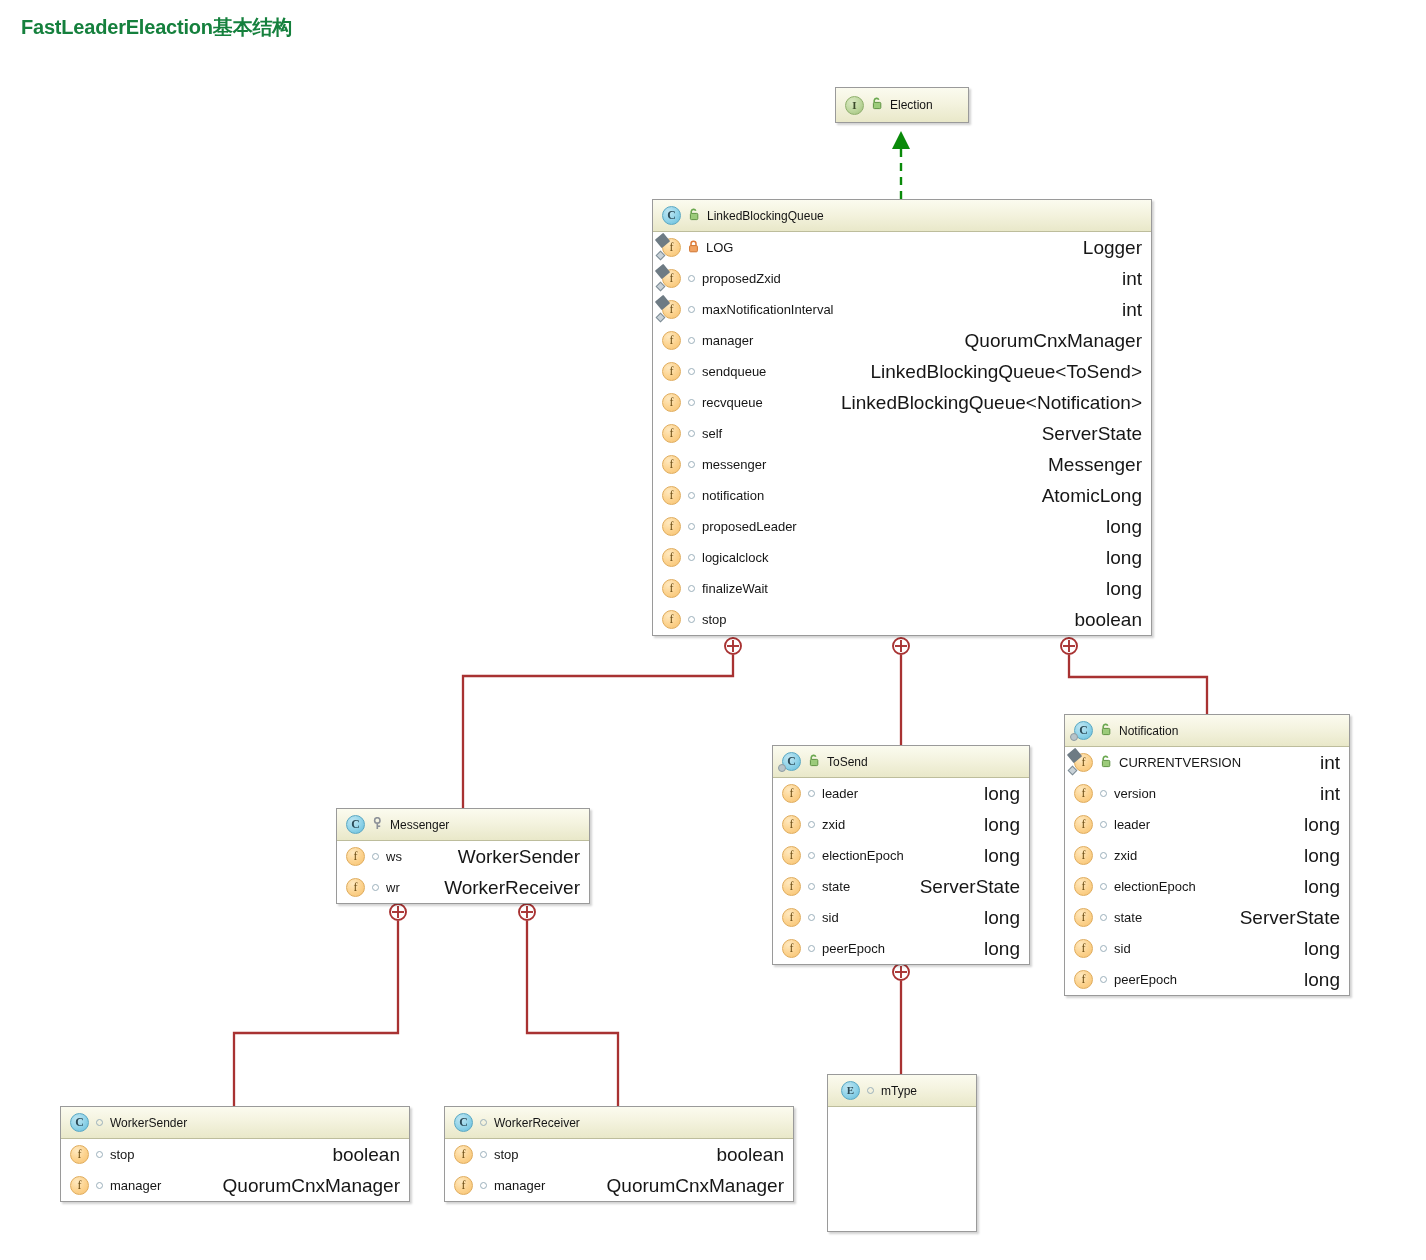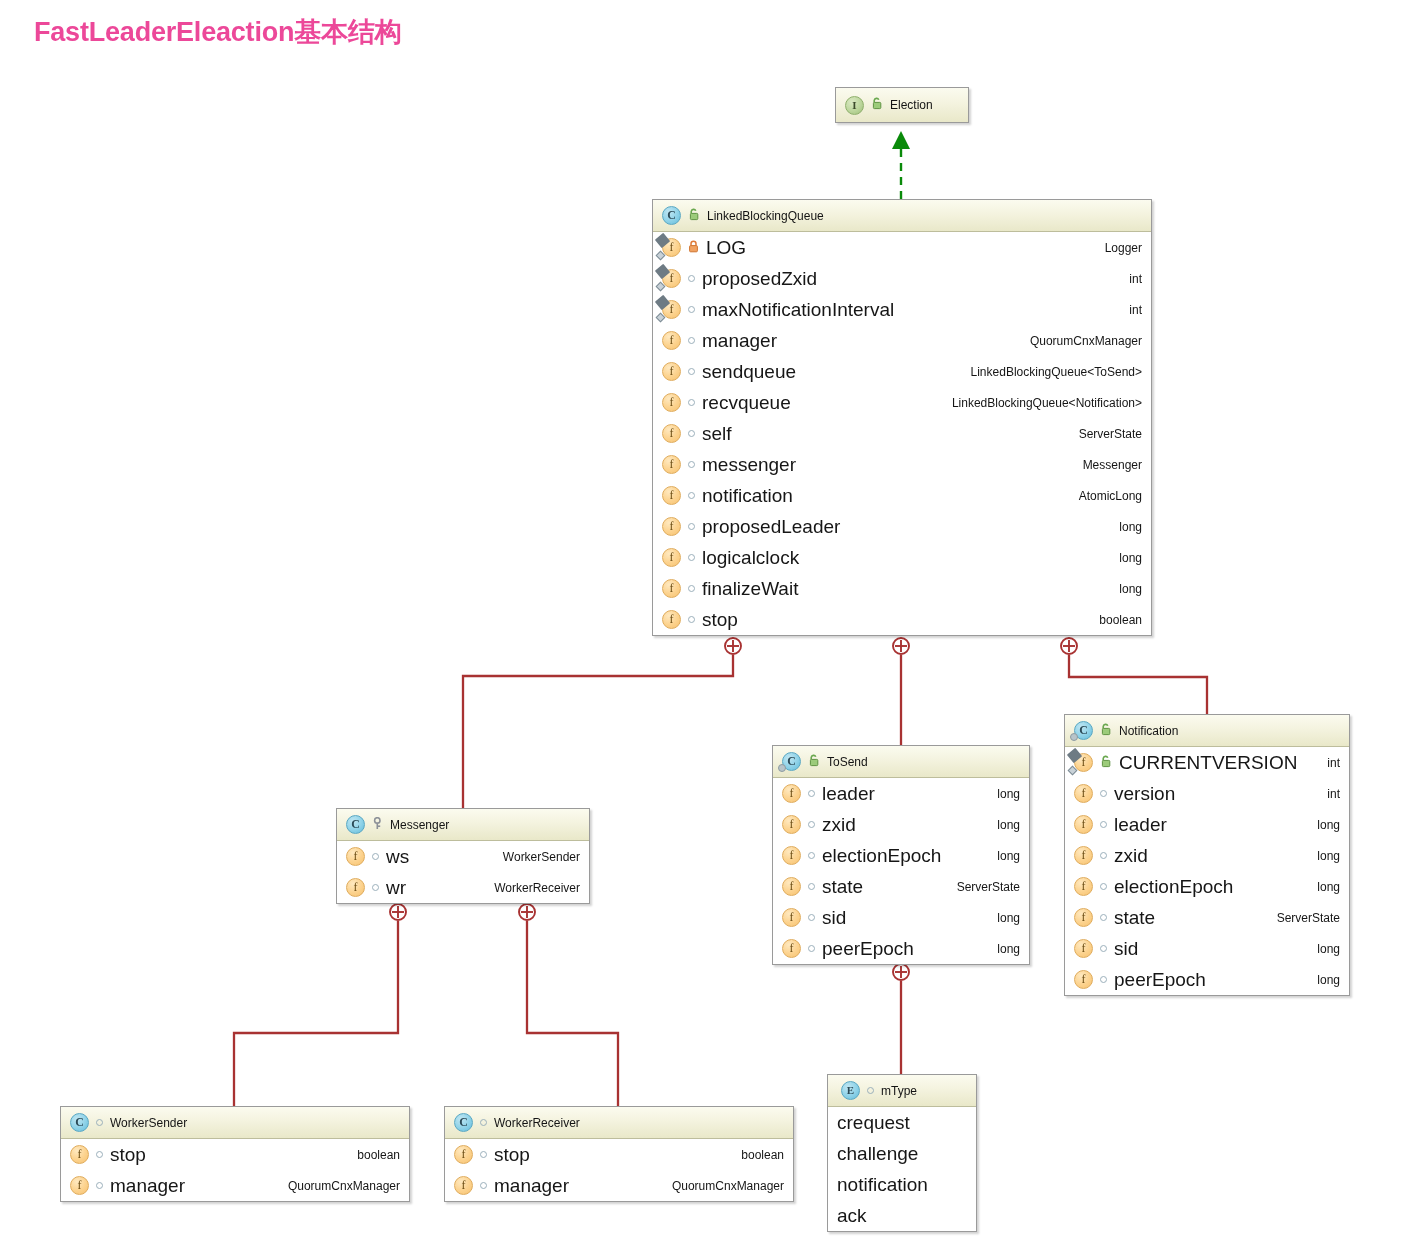--- a/index.html
+++ b/index.html
@@ -10,25 +10,25 @@
   body {
     width: 1426px;
     height: 1260px;
     position: relative;
     font-family: "Liberation Sans", "DejaVu Sans", sans-serif;
     overflow: hidden;
   }
 
   #page-title {
     position: absolute;
-    left: 34px;
+    left: 21px;
     top: 14px;
-    font-size: 27px;
+    font-size: 20px;
     font-weight: bold;
-    color: #ec4899;
+    color: #15803d;
     letter-spacing: -0.2px;
     white-space: nowrap;
   }
 
   
   #edges {
     position: absolute;
     left: 0; top: 0;
     width: 1426px;
     height: 1260px;
@@ -62,26 +62,26 @@
   .rowlist { background: #ffffff; }
   .row {
     display: flex;
     align-items: center;
     height: 31px;
     padding: 0 9px 0 9px;
     box-sizing: border-box;
     white-space: nowrap;
   }
   .row .nm {
-    font-size: 19px;
+    font-size: 13px;
     color: #161616;
     margin-left: 7px;
   }
   .row .ty {
-    font-size: 12px;
+    font-size: 19px;
     color: #161616;
     margin-left: auto;
     padding-left: 14px;
   }
   .row.plain .nm { margin-left: 0px; }
 
   
   .ic { display: inline-block; flex: 0 0 auto; position: relative; }
 
   
@@ -532,27 +532,13 @@
     </div>
   </div>
 </div>
 
 <div class="umlbox" id="box-mtype" style="left:827px; top:1074px; width:150px; height:158px;">
   <div class="hdr" style="padding-left:13px;">
     <span class="ic ic-enum">E</span>
     <span class="vis vis-pkg"></span>
     <span class="title">mType</span>
   </div>
-  <div class="rowlist">
-    <div class="row plain">
-      <span class="nm">crequest</span>
-    </div>
-    <div class="row plain">
-      <span class="nm">challenge</span>
-    </div>
-    <div class="row plain">
-      <span class="nm">notification</span>
-    </div>
-    <div class="row plain">
-      <span class="nm">ack</span>
-    </div>
-  </div>
 </div>
 
 </body></html>

